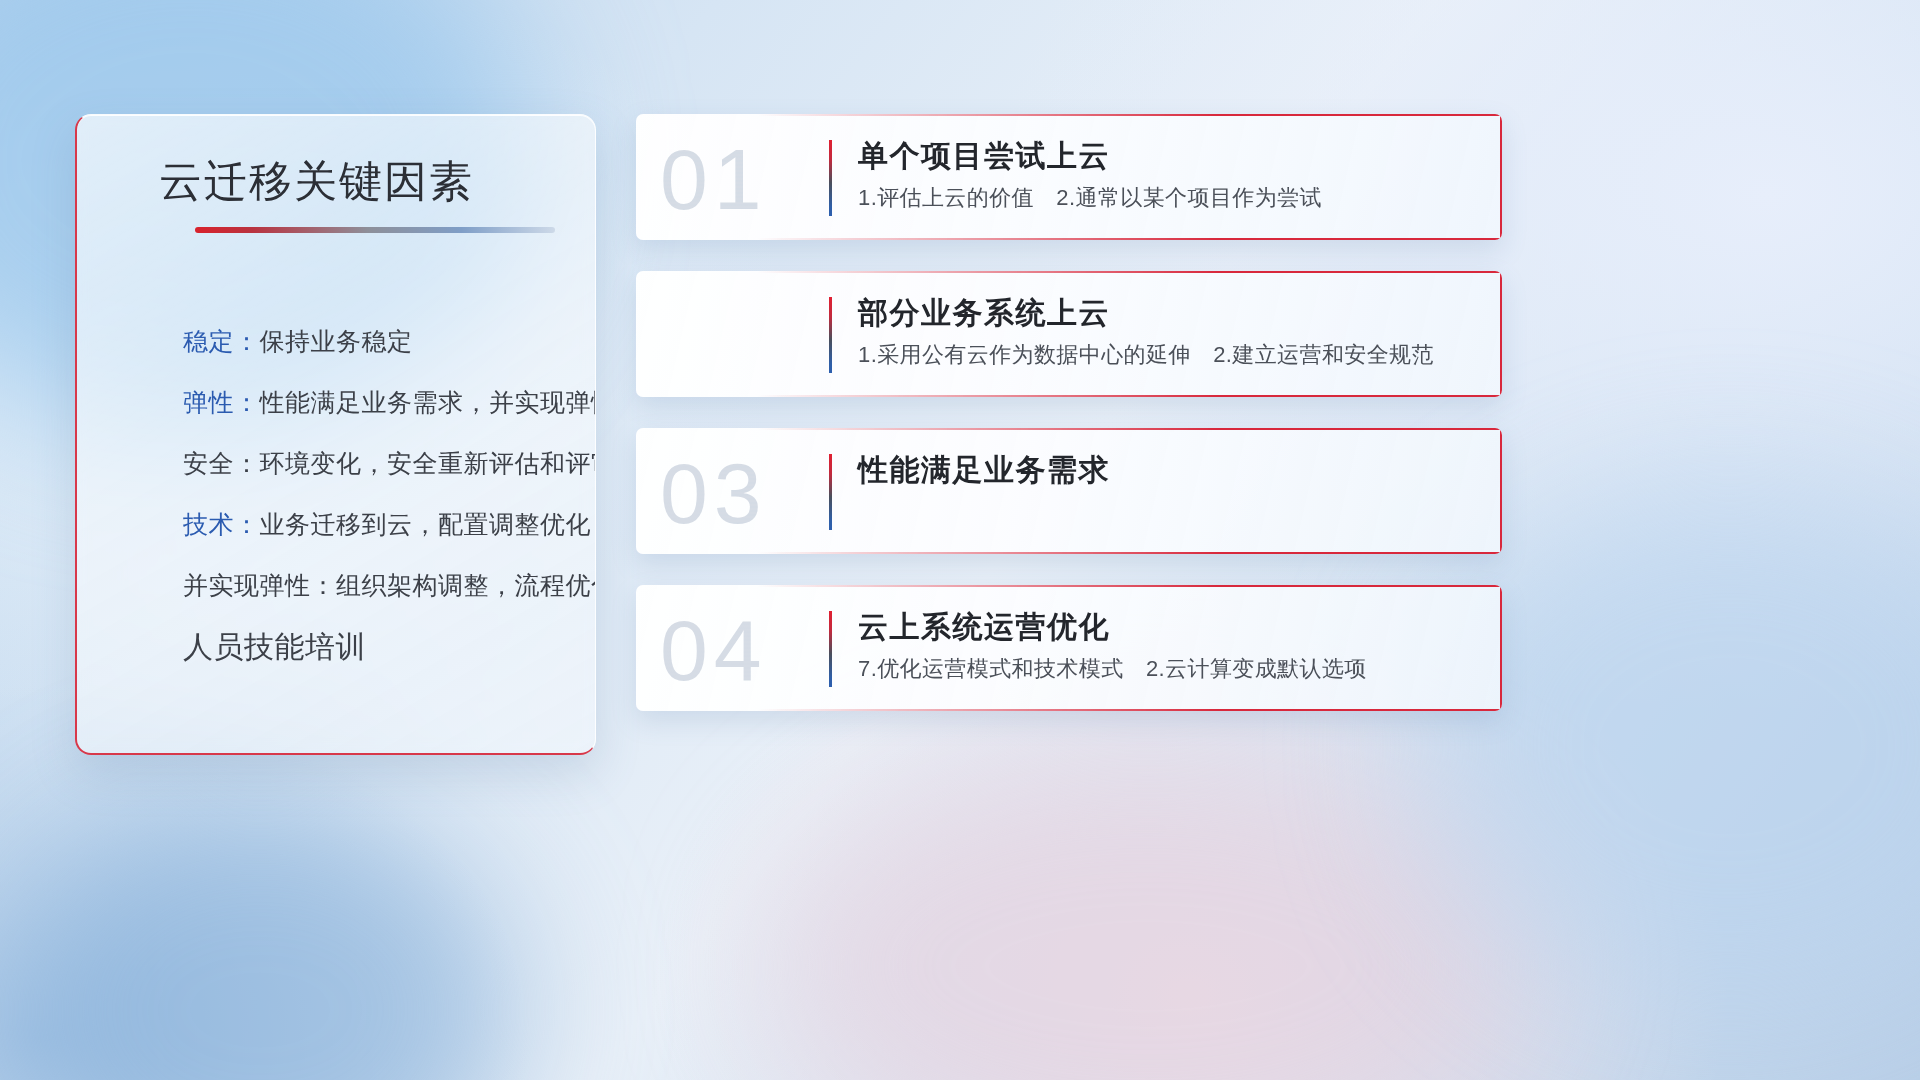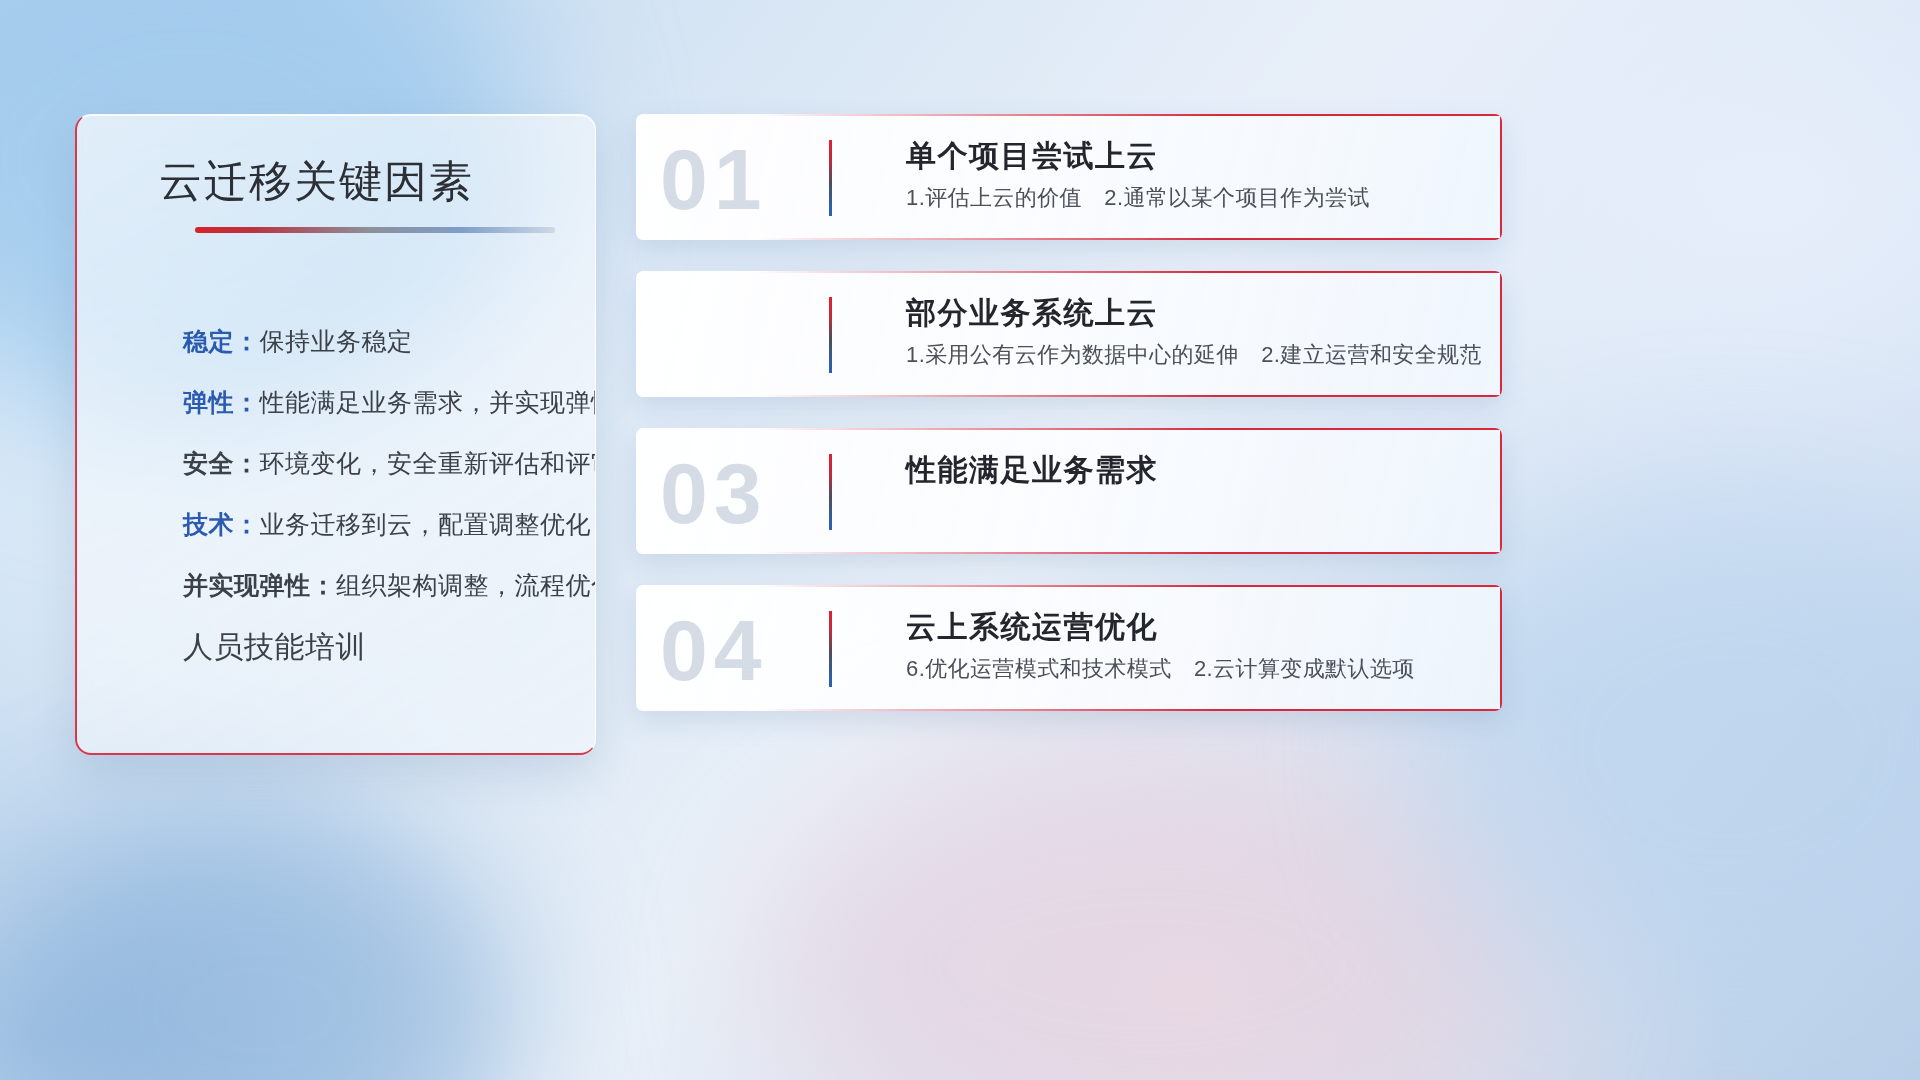--- a/index.html
+++ b/index.html
@@ -42,21 +42,21 @@
   }
   .lc-rule{
     position:absolute;left:118px;top:112px;width:360px;height:6px;border-radius:3px;
     background:linear-gradient(90deg,#d8222c 0%,#b93340 16%,#8d8f99 48%,#7f9ec7 74%,#cdd9e8 100%);
   }
   .lc-list{position:absolute;left:30px;top:196px;right:18px;}
   .lc-item{
     font-size:25px;line-height:61px;color:#3c4048;letter-spacing:.5px;white-space:nowrap;
     padding-left:76px;
   }
-  .lc-item .k{font-weight:700;}
+  .lc-item .k{font-weight:400;}
   .k-blue{color:#2b5bb0;}
   .k-gray{color:#3c4048;}
   .lc-cont{font-size:30px;line-height:61px;color:#3c4048;padding-left:76px;letter-spacing:.5px;}
 
   
   .cards{position:absolute;left:636px;top:114px;width:866px;}
   .card{
     position:relative;height:126px;margin-bottom:31px;border-radius:7px;
     background:linear-gradient(103deg,rgba(255,255,255,.97) 0%,rgba(252,253,255,.93) 45%,rgba(241,247,253,.88) 100%);
     box-shadow:0 10px 26px rgba(95,130,170,.18);
@@ -67,33 +67,33 @@
     position:absolute;right:0;height:2px;width:86%;
     background:linear-gradient(90deg,rgba(216,40,60,0) 0%,rgba(216,40,60,.35) 22%,#d8283c 62%,#d8283c 100%);
   }
   .card .edge-top{top:0;}
   .card .edge-bot{bottom:0;}
   .card .edge-right{
     position:absolute;right:0;top:0;bottom:0;width:2px;background:#d8283c;
   }
   .card .num{
     position:absolute;left:24px;top:6px;
-    font-size:86px;font-weight:700;letter-spacing:6px;line-height:118px;
+    font-size:86px;font-weight:400;letter-spacing:6px;line-height:118px;
     color:rgba(120,140,170,.30);
     background-image:repeating-linear-gradient(180deg,
         rgba(255,255,255,0) 0px, rgba(255,255,255,0) 2px,
         rgba(255,255,255,.95) 2px, rgba(255,255,255,.95) 4px);
     -webkit-background-clip:text;background-clip:text;
     user-select:none;
   }
   .card .divider{
     position:absolute;left:193px;top:26px;width:3px;height:76px;
     background:linear-gradient(180deg,#e02032 0%,#c22a3e 26%,#4a4f5c 56%,#2f5fa8 88%,#2d5fae 100%);
   }
-  .card .body{position:absolute;left:222px;top:20px;right:26px;margin-left:48px;}
+  .card .body{position:absolute;left:222px;top:20px;right:26px;}
   .card .h{
     font-size:30px;font-weight:700;color:#23262c;letter-spacing:1.5px;line-height:44px;
     white-space:nowrap;
   }
   .card .d{
     margin-top:6px;font-size:22px;color:#4b5059;letter-spacing:.4px;line-height:28px;
     white-space:nowrap;
   }
 </style>
 </head>
@@ -167,17 +167,17 @@
   </div>
 
   <div class="card">
     <div class="edge-top"></div>
     <div class="edge-bot"></div>
     <div class="edge-right"></div>
     <div class="num">04</div>
     <div class="divider"></div>
     <div class="body">
       <div class="h">云上系统运营优化</div>
-      <div class="d">6.优化运营模式和技术模式　2.云计算变成默认选项</div>
+      <div class="d">7.优化运营模式和技术模式　2.云计算变成默认选项</div>
     </div>
   </div>
 
 </div>
 
 </body></html>

